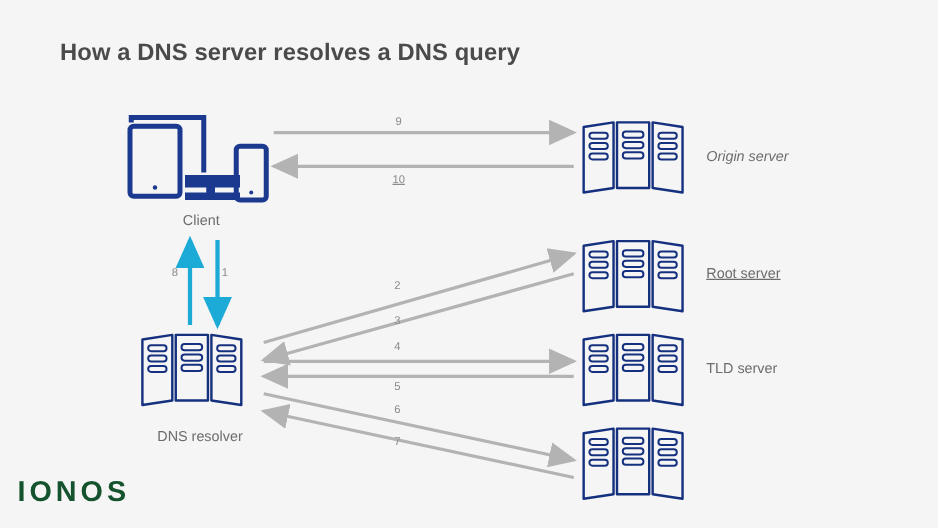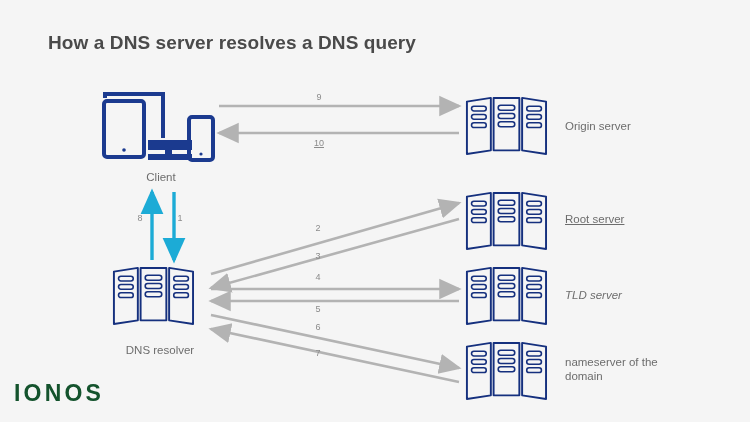--- a/index.html
+++ b/index.html
@@ -142,21 +142,19 @@
     <g transform="translate(466,265) scale(0.92)">
         <use href="#serverIcon"></use>
       </g>
     <g transform="translate(466,340) scale(0.92)">
         <use href="#serverIcon"></use>
       </g>
   </svg>
 
   <div class="node-label center" style="left:113px;top:168px;width:96px;">Client</div>
   <div class="node-label center" style="left:105px;top:341px;width:110px;">DNS resolver</div>
-  <div class="node-label" style="left:565px;top:117px;">Origin server</div>
+  <div class="node-label" style="left:565px;top:117px;font-style:italic;">Origin server</div>
   <div class="node-label" style="left:565px;top:210px;text-decoration:underline;">Root server</div>
-  <div class="node-label" style="left:565px;top:286px;font-style:italic;">TLD server</div>
-  <div class="node-label" style="left:565px;top:353px;">nameserver of the
-domain</div>
+  <div class="node-label" style="left:565px;top:286px;">TLD server</div>
 
   <div class="logo">IONOS</div>
 
 </div>
 
 </body></html>

